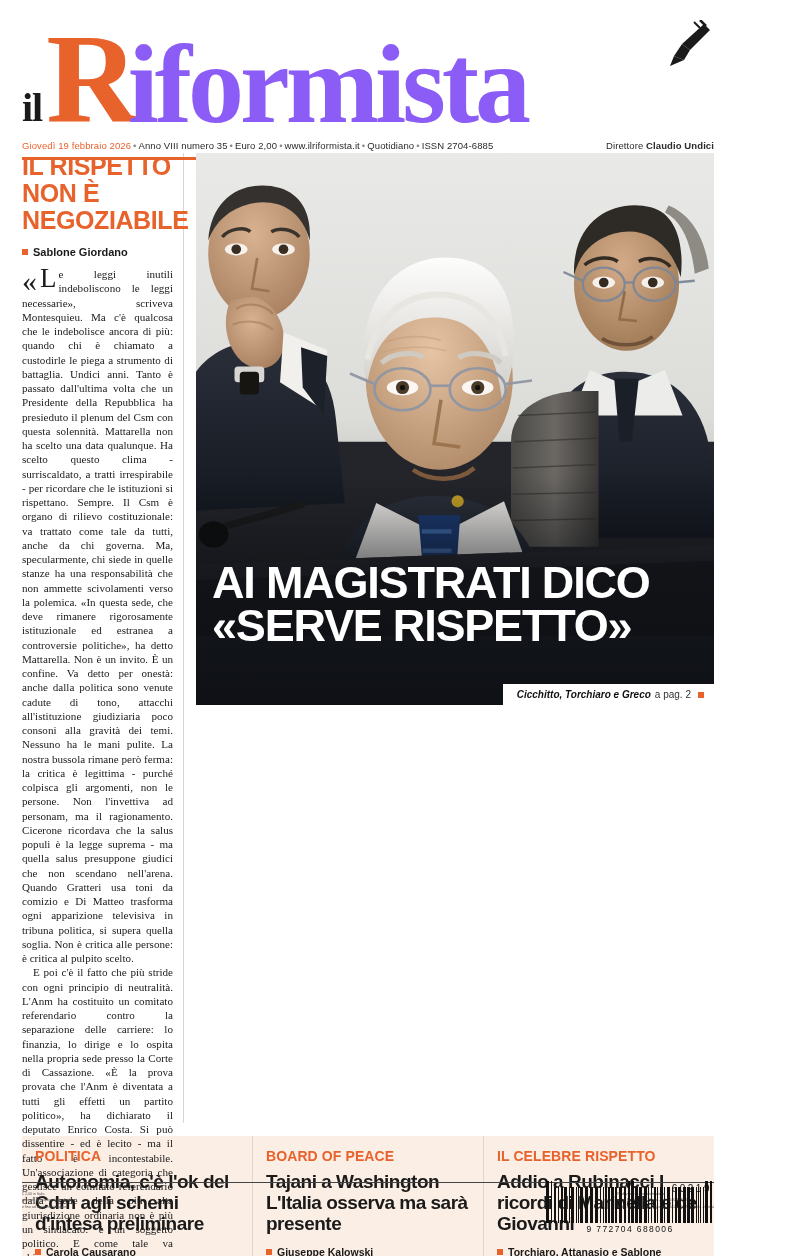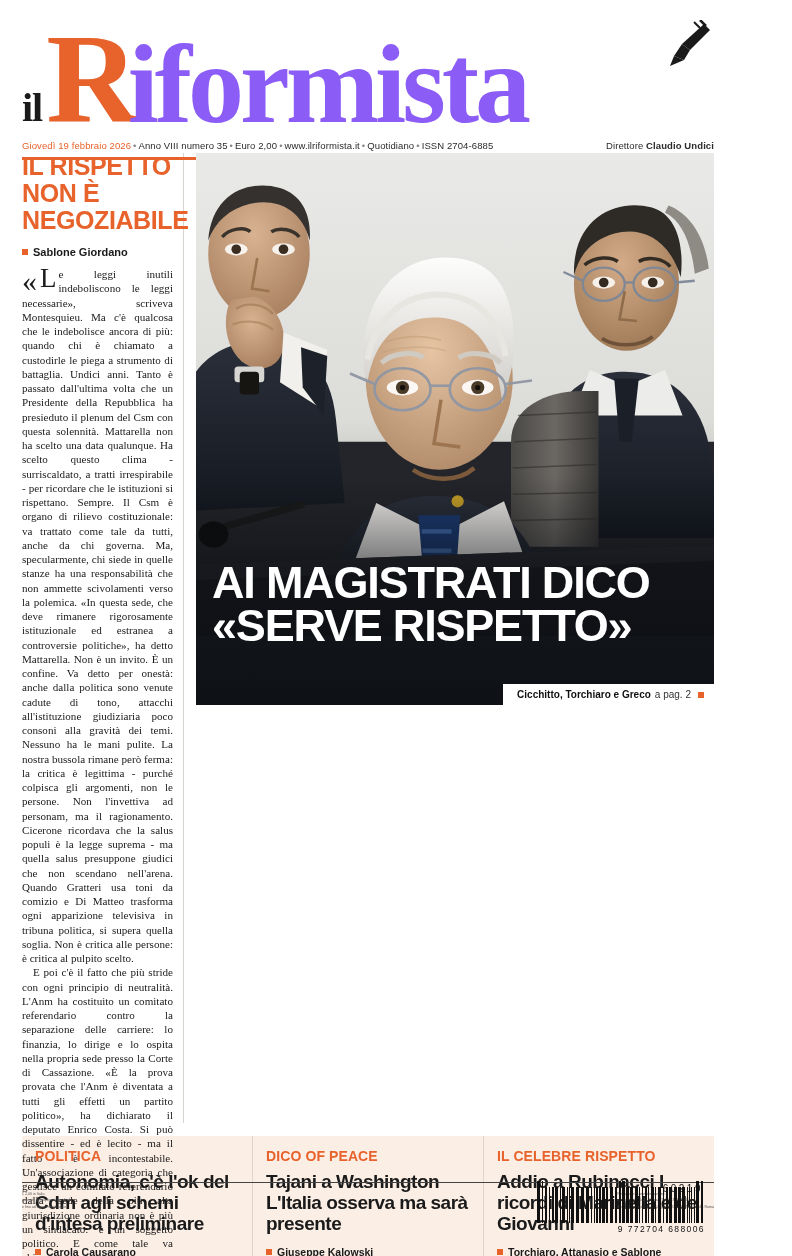--- a/index.html
+++ b/index.html
@@ -199,21 +199,21 @@
     bottom: 0;
     background: #ffffff;
     padding: 5px 10px 5px 14px;
     font-size: 10px;
     color: #333;
     z-index: 5;
     display: flex;
     align-items: center;
     gap: 4px;
   }
-  .credit-strip b { font-weight: 700; color: #111; }
+  .credit-strip b { font-weight: 700; color: #111; font-style: italic; }
   .credit-sq {
     width: 6px; height: 6px;
     background: #E8622C;
     display: inline-block;
     margin-left: 3px;
   }
 
   
   .bottom {
     display: flex;
@@ -266,23 +266,23 @@
     display: flex;
     justify-content: space-between;
     align-items: flex-start;
     padding-top: 8px;
     position: relative;
   }
   .fcol { font-size: 3.6px; line-height: 1.75; color: #555; }
   .fcol.mid { margin-left: 330px; }
   .barcode-wrap {
     position: absolute;
-    right: 9px;
+    right: 0;
     top: -2px;
-    text-align: right;
+    text-align: center;
   }
   .bc-top {
     font-size: 10px;
     letter-spacing: 2.5px;
     color: #111;
     position: absolute;
     right: 2px;
     top: 2px;
   }
   .bars { display: flex; align-items: flex-end; height: 42px; gap: 0; }
@@ -502,21 +502,21 @@
       <div class="kicker">POLITICA</div>
       <div class="art-title">Autonomia, c'è l'ok del Cdm agli schemi d'intesa preliminare</div>
       <div class="art-byline">
         <span class="sq"></span>
         <span>Carola Causarano</span>
       </div>
 
     </div>
 
     <div class="bcol">
-      <div class="kicker">DICO OF PEACE</div>
+      <div class="kicker">BOARD OF PEACE</div>
       <div class="art-title">Tajani a Washington L'Italia osserva ma sarà presente</div>
       <div class="art-byline">
         <span class="sq"></span>
         <span>Giuseppe Kalowski</span>
       </div>
 
     </div>
 
     <div class="bcol">
       <div class="kicker">IL CELEBRE RISPETTO</div>

